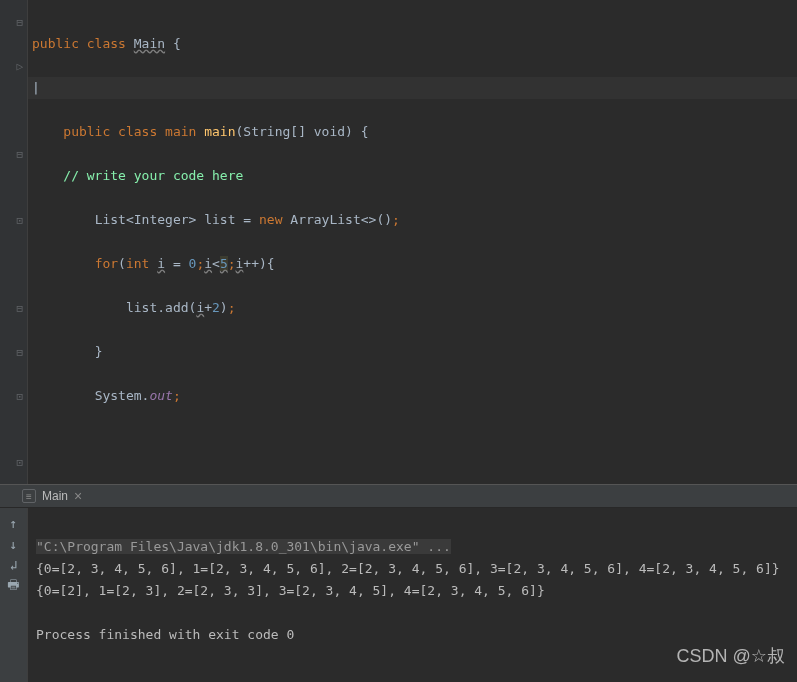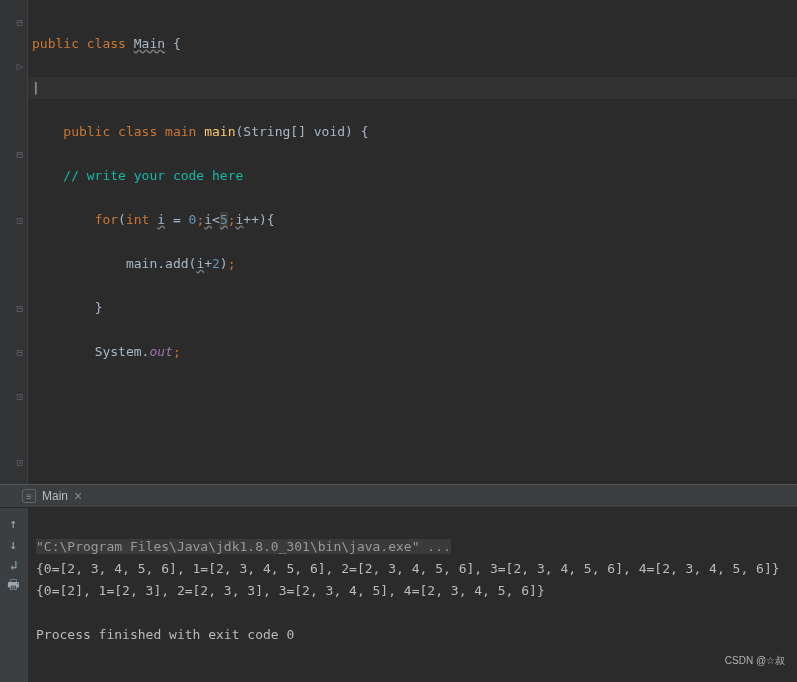--- a/index.html
+++ b/index.html
@@ -48,21 +48,21 @@
       overflow: hidden;
     }
     .code-line { height: 22px; padding-left: 4px; }
     .cursor-line { background: #323232; }
     .kw { color: #cc7832; }
     .kw-new { color: #cc7832; }
     .cls-u { text-decoration: wavy underline #808080; text-decoration-skip-ink: none; }
     .hl-u { background: rgba(100,100,60,0.3); text-decoration: wavy underline #808080; }
     .method { color: #ffc66d; }
     .num { color: #6897bb; }
-    .comment { color: #14b8a6; text-align: center; }
+    .comment { color: #86efac; text-align: center; }
     .field { color: #9876aa; font-style: italic; }
     .semi { color: #cc7832; }
     .tabs-bar {
       height: 24px;
       background: #3c3f41;
       border-top: 1px solid #555;
       border-bottom: 1px solid #282828;
       display: flex;
       align-items: center;
       padding-left: 14px;
@@ -118,21 +118,21 @@
       color: #bbbbbb;
       font-size: 13px;
       overflow: hidden;
     }
     .console-cmd { background: #3a3a3a; color: #999; }
     .watermark {
       position: absolute;
       bottom: 14px;
       right: 12px;
       color: #cccccc;
-      font-size: 10px;
+      font-size: 18px;
       font-family: sans-serif;
       opacity: 0.85;
     }
   </style>
 </head>
 <body>
 
 <div class="editor-area">
   <div class="gutter">
     <span class="gutter-mark fold-ind" style="top:11px">⊟</span>
@@ -143,22 +143,23 @@
     <span class="gutter-mark fold-ind" style="top:341px">⊟</span>
     <span class="gutter-mark fold-ind" style="top:385px">⊡</span>
     <span class="gutter-mark fold-ind" style="top:451px">⊡</span>
 
   </div>
   <div class="code-area">
 <div class="code-line"><span class="kw">public</span> <span class="kw">class</span> <span class="cls-u">Main</span> <span>{</span></div>
 <div class="code-line cursor-line">|</div>
 <div class="code-line">    <span class="kw">public</span> <span class="kw">class</span> <span class="kw">main</span> <span class="method">main</span><span>(String[] void) {</span></div>
 <div class="code-line">    <span class="comment">// write your code here</span></div>
+<div class="code-line">        <span>List&lt;Integer&gt; list = </span><span class="kw-new">new </span><span>ArrayList&lt;&gt;</span><span>()</span><span class="semi">;</span></div>
 <div class="code-line">        <span class="kw">for</span><span>(</span><span class="kw">int </span><span class="cls-u">i</span><span> = </span><span class="num">0</span><span class="semi">;</span><span class="cls-u">i</span><span>&lt;</span><span class="num hl-u">5</span><span class="semi">;</span><span class="cls-u">i</span><span>++</span><span>){</span></div>
-<div class="code-line">            <span>main.add(</span><span class="cls-u">i</span><span>+</span><span class="num">2</span><span>)</span><span class="semi">;</span></div>
+<div class="code-line">            <span>list.add(</span><span class="cls-u">i</span><span>+</span><span class="num">2</span><span>)</span><span class="semi">;</span></div>
 <div class="code-line">        <span>}</span></div>
 <div class="code-line">        <span>System.</span><span class="field">out</span><span></span><span class="semi">;</span></div>
 
 
 
 
 
 
 
 

